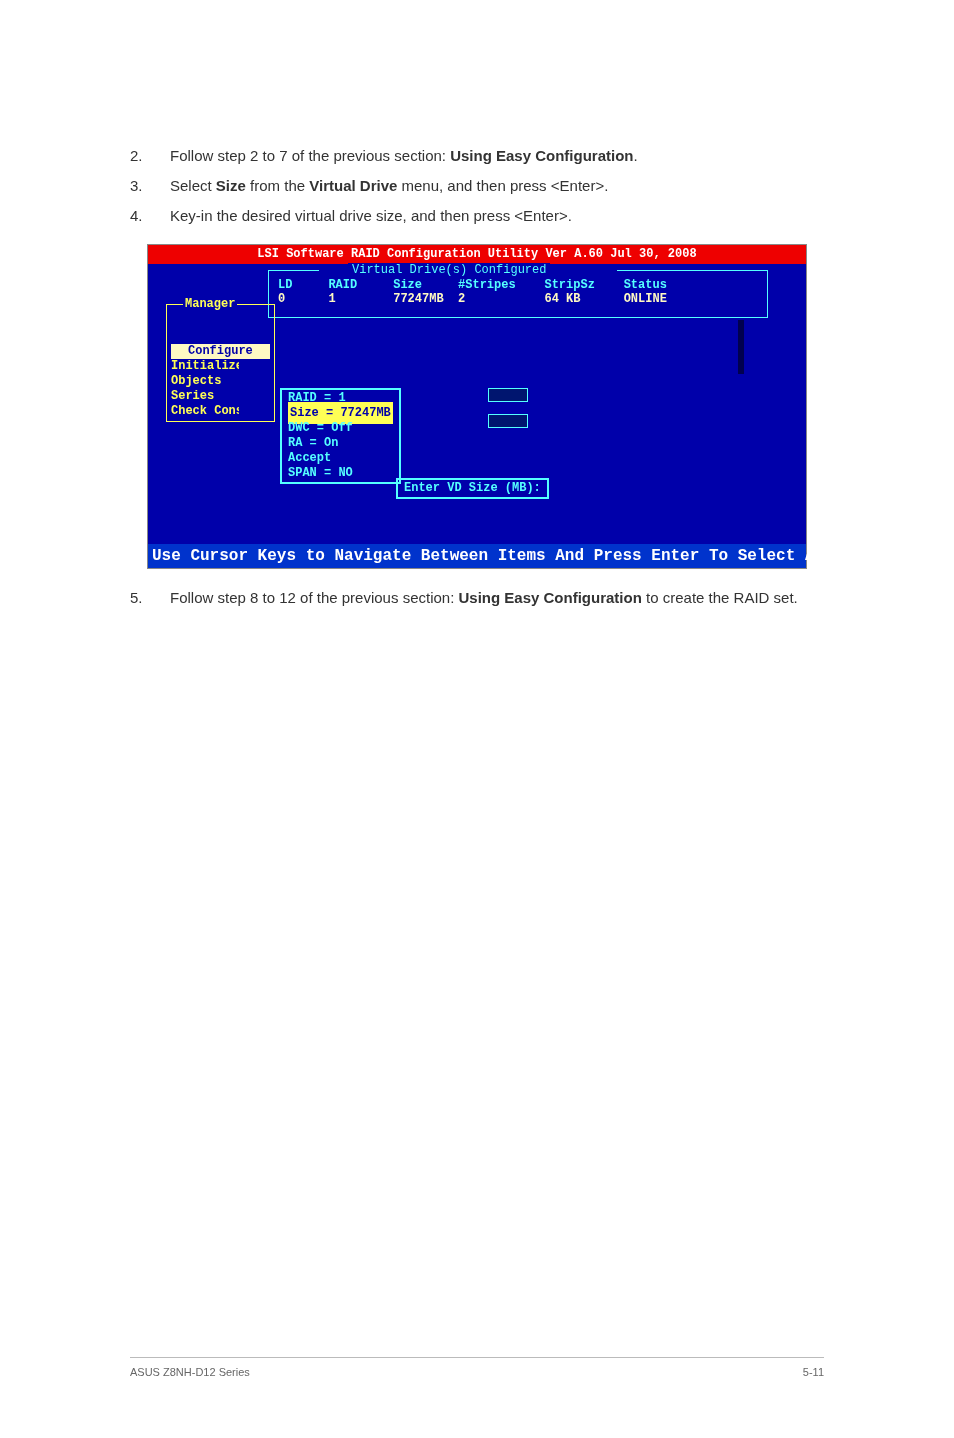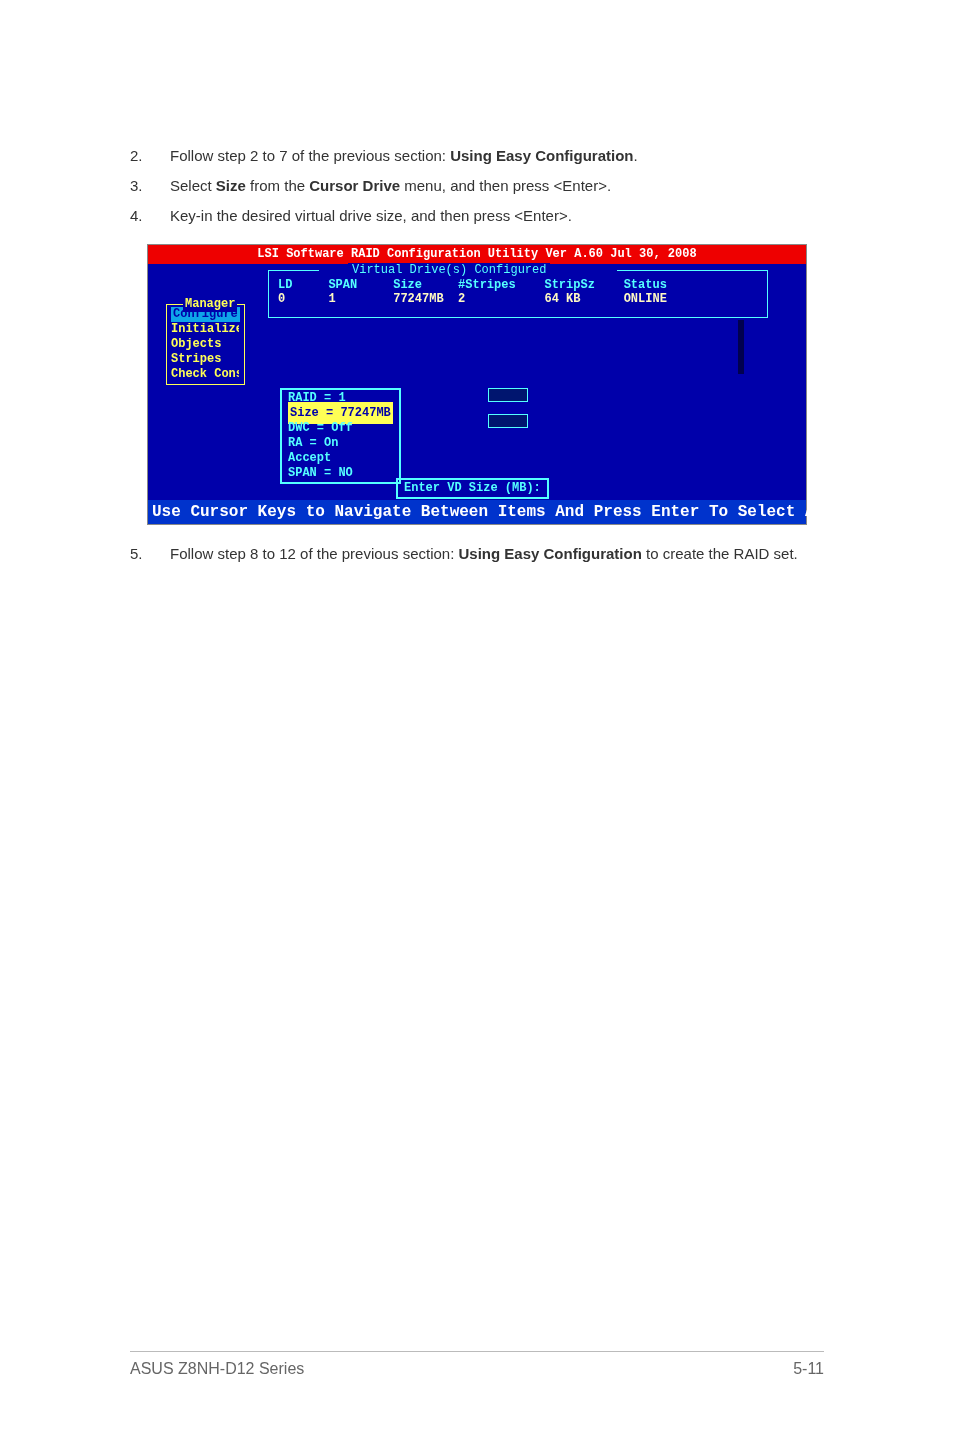--- a/index.html
+++ b/index.html
@@ -41,21 +41,21 @@
     background: #ee0000;
     color: #ffffff;
     text-align: center;
     padding: 2px 8px;
     font-weight: bold;
     white-space: pre;
   }
   .bios-body {
     position: relative;
     padding: 4px 8px 6px 8px;
-    height: 236px;
+    height: 280px;
   }
   .section-label {
     position: absolute;
     top: -1px;
     left: 200px;
     color: #55ffff;
     background: #0000aa;
     padding: 0 4px;
   }
   .table-frame {
@@ -104,24 +104,25 @@
     font-weight: bold;
   }
   .side-label {
     position: absolute;
     top: -8px;
     left: 16px;
     background: #0000aa;
     padding: 0 2px;
   }
   .side-item-sel {
-    background: #0ea5e9;
+    background: #fef9c3;
     color: #0000aa;
     display: inline-block;
-    padding: 0 2px;
+    padding: 0 17px;
+    margin-top: 37px;
   }
   .input-line {
     position: absolute;
     top: 112px;
     left: 108px;
     white-space: pre;
   }
   .input-inverse {
     background: #bbbbbb;
     color: #0000aa;
@@ -174,61 +175,61 @@
   }
   .page-footer {
     position: absolute;
     bottom: 60px;
     left: 130px;
     right: 130px;
     border-top: 1px solid #bbb;
     padding-top: 8px;
     display: flex;
     justify-content: space-between;
-    font-size: 16px;
+    font-size: 11px;
     color: #666;
   }
 </style>
 </head>
 <body>
 
 <div class="step-list">
   <div class="step">
     <div class="step-num">2.</div>
     <div class="step-body">
       <span>Follow step 2 to 7 of the previous section: </span><span class="bold">Using Easy Configuration</span><span>.</span>
     </div>
   </div>
   <div class="step">
     <div class="step-num">3.</div>
     <div class="step-body">
-      <span>Select </span><span class="bold">Size</span><span> from the </span><span class="bold">Cursor Drive</span><span> menu, and then press &lt;Enter&gt;.</span>
+      <span>Select </span><span class="bold">Size</span><span> from the </span><span class="bold">Virtual Drive</span><span> menu, and then press &lt;Enter&gt;.</span>
     </div>
   </div>
   <div class="step">
     <div class="step-num">4.</div>
     <div class="step-body">Key-in the desired virtual drive size, and then press &lt;Enter&gt;.</div>
   </div>
 </div>
 
 <div class="bios-shot">
   <div class="bios-title">LSI Software RAID Configuration Utility Ver A.60 Jul 30, 2008</div>
   <div class="bios-body">
     <div class="section-label">Virtual Drive(s) Configured</div>
     <div class="table-frame"></div>
-    <div class="col-headers">LD     SPAN     Size     #Stripes    StripSz    Status</div>
+    <div class="col-headers">LD     RAID     Size     #Stripes    StripSz    Status</div>
     <div class="col-values">0      1        77247MB  2           64 KB      ONLINE</div>
     <div class="blue-bar-r"></div>
 
     <div class="sidebar">
       <span class="side-label">Manager</span>
       <div><span class="side-item-sel">Configure</span></div>
       <div style="overflow:hidden;width:68px;">Initialize</div>
       <div>Objects</div>
-      <div>Stripes</div>
+      <div>Series</div>
       <div style="overflow:hidden;width:68px;white-space:nowrap;"><span>Check Consistency</span></div>
     </div>
 
 
     <div class="props-box">
       <div>RAID = 1</div>
       <div><span class="size-sel">Size = 77247MB</span></div>
       <div>DWC  = Off</div>
       <div>RA   = On</div>
       <div>Accept</div>

